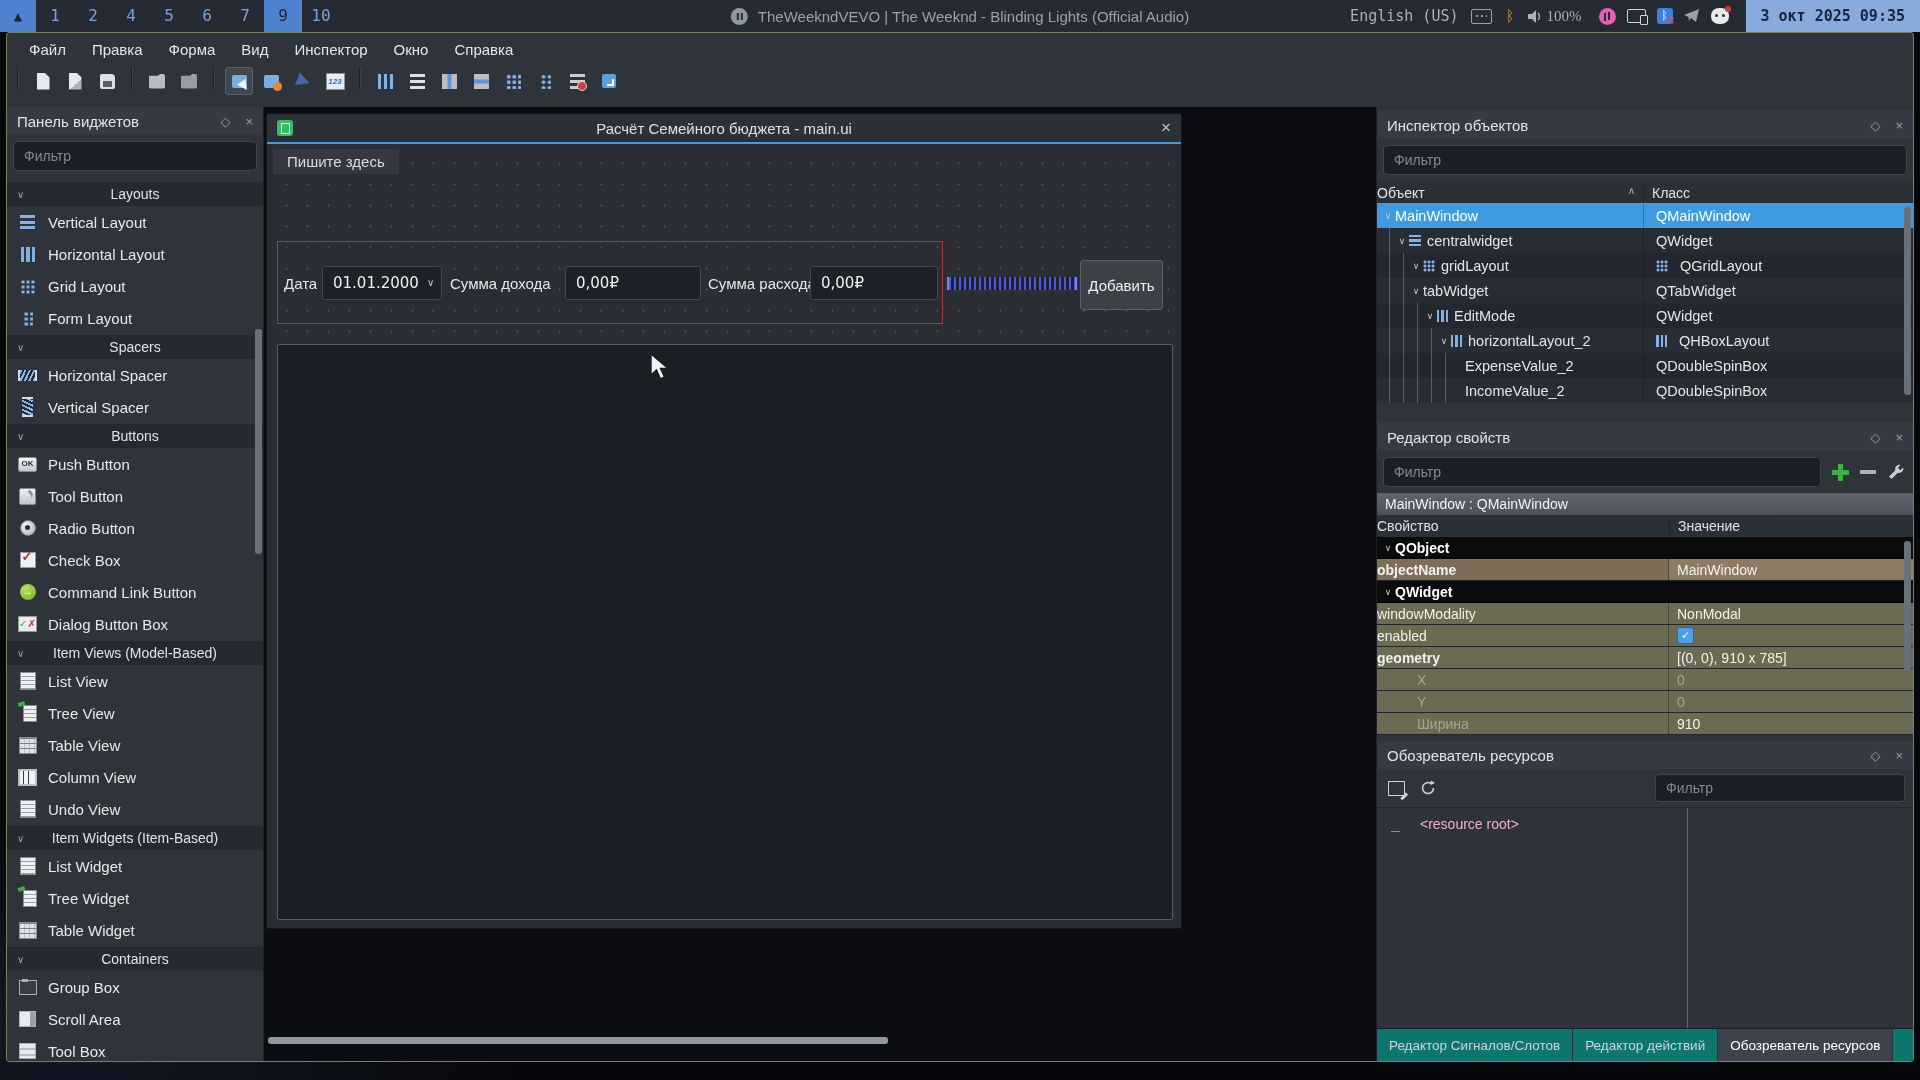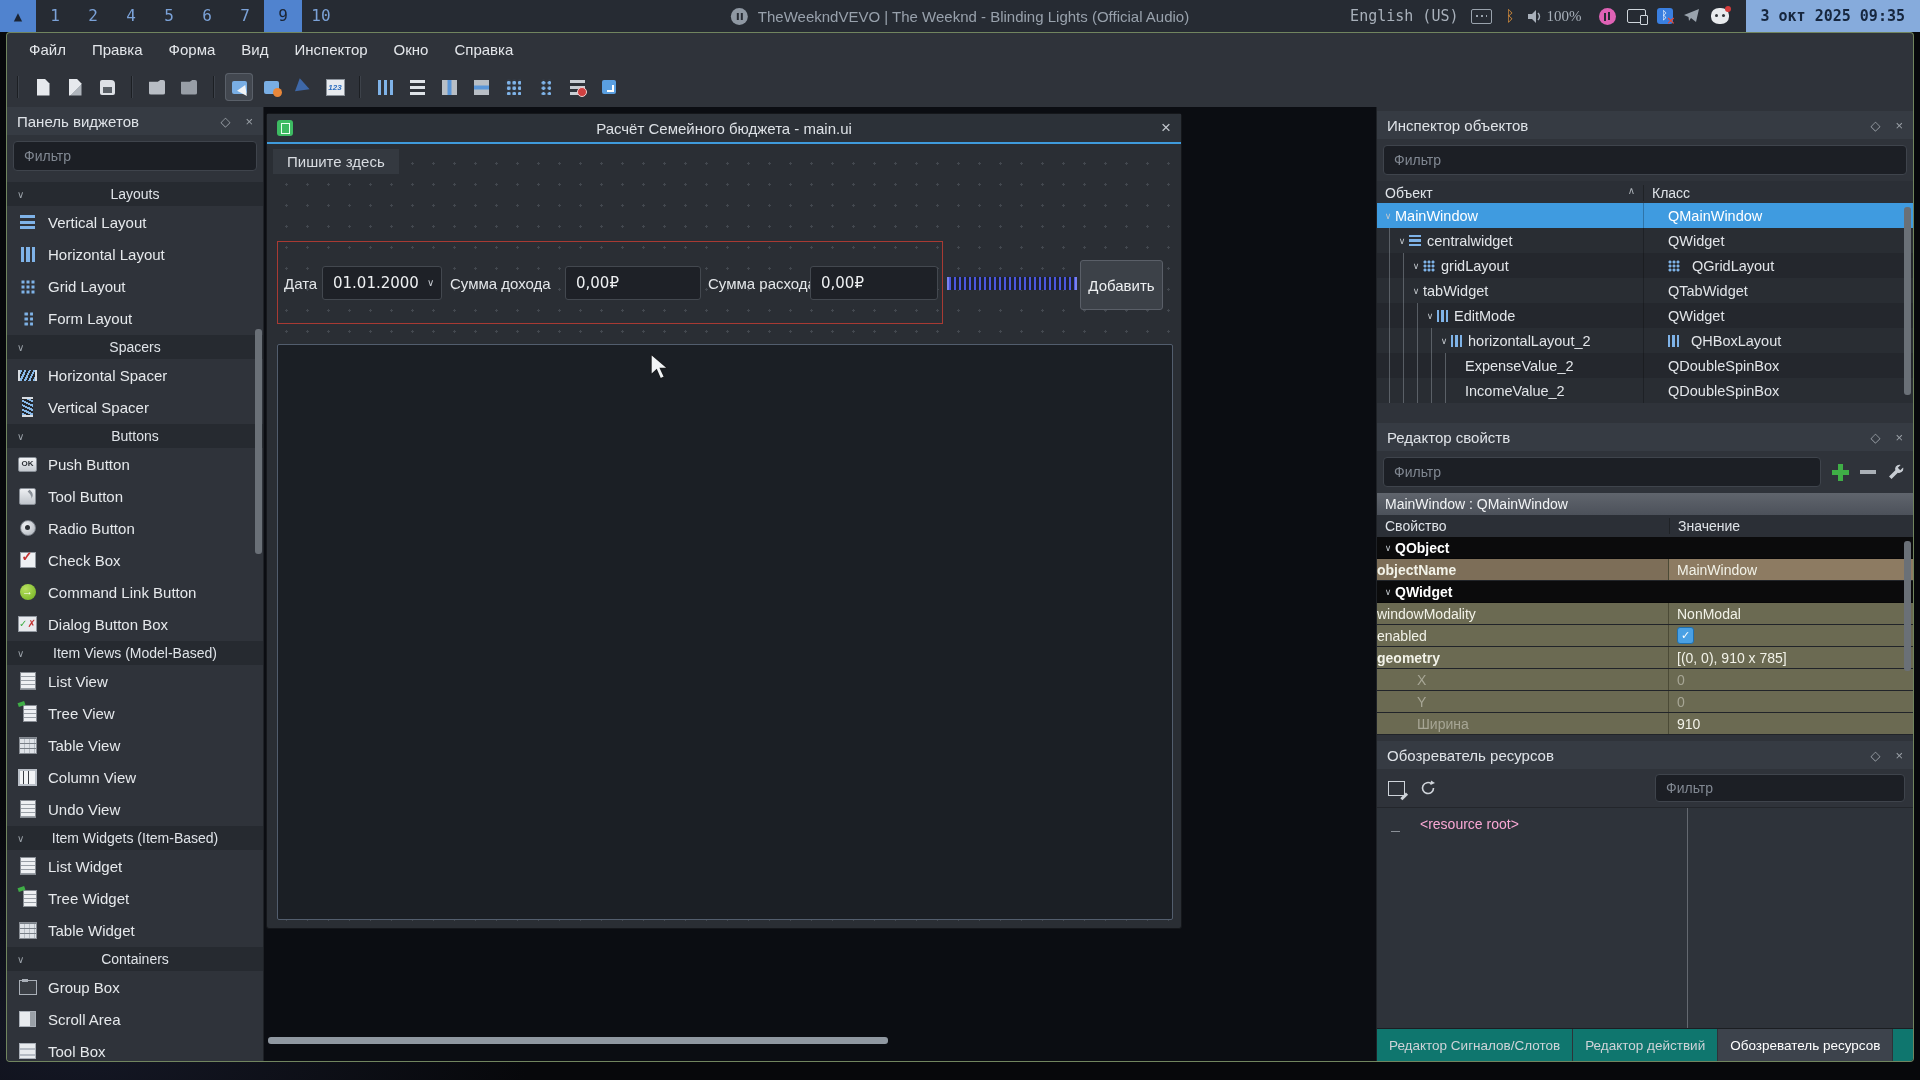--- a/index.html
+++ b/index.html
@@ -35,21 +35,21 @@
   .ic-btx:after{content:"×";position:absolute;right:-3px;bottom:-5px;color:#e04c3c;font-size:11px;font-weight:bold}
   .ic-disc{width:18px;height:16px;border-radius:45%;background:#e8ebee;position:relative}
   .ic-disc:before{content:"";position:absolute;left:4px;top:6px;width:3px;height:3px;border-radius:50%;background:#30343a;box-shadow:7px 0 0 #30343a}
   .ic-disc:after{content:"";position:absolute;right:-2px;top:-2px;width:6px;height:6px;border-radius:50%;background:#d23b3b}
   .clock{height:32px;background:#86abdc;color:#16263e;font-weight:bold;font-size:15px;display:flex;align-items:center;padding:0 15px;font-family:"DejaVu Sans Mono",monospace}
   
   .app{position:absolute;left:6px;top:32px;width:1906px;height:1028px;background:#2f333a;
     border:1px solid rgba(158,189,120,.6);border-radius:4px;overflow:hidden}
   .menubar{height:34px;display:flex;align-items:center;padding-left:9px;font-size:15px;color:#e3e6ea}
   .menu-item{padding:0 13px;line-height:34px}
-  .toolbar{height:40px;display:flex;align-items:center;border-bottom:1px solid #24272c;padding-left:2px}
+  .toolbar{height:40px;display:flex;border-bottom:1px solid #24272c;padding-left:2px}
   .tsep{width:1px;height:22px;background:#1c1f23;border-right:1px solid #3d424a;margin:0 8px}
   .tbtn{width:28px;height:28px;margin:0 2px;display:flex;align-items:center;justify-content:center;border-radius:4px}
   .tbtn.checked{background:#42474f;box-shadow:inset 0 0 0 1px #5a6069}
   
   .ic-page{display:inline-block;width:13px;height:17px;background:#e6e9ed;clip-path:polygon(0 0,62% 0,100% 30%,100% 100%,0 100%)}
   .ic-page.open{background:linear-gradient(135deg,#e6e9ed 60%,#aeb4bb 60%)}
   .ic-floppy{display:inline-block;width:15px;height:15px;background:#dde0e5;border-radius:2px 4px 2px 2px;position:relative}
   .ic-floppy:after{content:"";position:absolute;left:3px;bottom:2px;width:9px;height:6px;background:#595f66}
   .ic-blob{display:inline-block;width:16px;height:15px;background:#b8bdc4;border-radius:2px;clip-path:polygon(0 15%,55% 15%,75% 0,100% 0,100% 100%,0 100%)}
   .ic-blob.dark{background:#989ea6}
@@ -132,30 +132,30 @@
   .combo-chev{margin-left:auto;color:#c6cad0;font-size:10px;padding-left:8px}
   .spring{position:absolute;top:133px;height:13px;border-left:2px solid #7a82f0;border-right:2px solid #7a82f0;
     background:repeating-linear-gradient(90deg,#4b57dd 0 2px,#1d2130 2px 5px)}
   .addbtn{position:absolute;left:813px;top:116px;width:81px;height:48px;background:#3c4148;border:1px solid #5a5f68;border-radius:3px;
     color:#eef0f2;font-size:15px;display:flex;align-items:center;justify-content:center}
   .tableview{position:absolute;left:10px;top:200px;width:894px;height:574px;background:#1b1f25;border:1px solid #525d6d;border-radius:2px}
   .mdi-hscroll{position:absolute;left:4px;top:930px;width:620px;height:7px;border-radius:3px;background:#9098a1}
   
   .oi{position:absolute;left:0;right:0;top:4px;height:308px;overflow:hidden}
   .colhdr{height:24px;display:flex;background:#2b2f36;border-bottom:1px solid #1f2226;font-size:14px;color:#dfe3e8;align-items:center}
-  .colhdr .c1{width:266px;padding-left:8px;box-sizing:border-box;display:flex;align-items:flex-start}
+  .colhdr .c1{width:266px;padding-left:0;box-sizing:border-box;display:flex;align-items:flex-start}
   .colhdr .c2{flex:1;border-left:1px solid #1f2226;padding-left:8px}
   .sortmark{margin-left:auto;margin-right:8px;font-size:10px;color:#aab0b6}
   .oi-rows{position:absolute;left:0;right:0;top:92px;bottom:0;overflow:hidden}
   .oi-row{height:25px;display:flex;align-items:center;font-size:14.5px;color:#e2e5e9}
   .oi-row:nth-child(even){background:#292d33}
   .oi-row:nth-child(odd){background:#24272d}
   .oi-row.sel{background:#3f9be0;color:#fff}
   .oi-name{width:266px;box-sizing:border-box;display:flex;align-items:center;height:100%}
-  .oi-class{flex:1;display:flex;align-items:center;gap:6px;padding-left:24px;height:100%;border-left:1px solid rgba(0,0,0,.25)}
+  .oi-class{flex:1;display:flex;align-items:center;gap:6px;padding-left:12px;height:100%;border-left:1px solid rgba(0,0,0,.25)}
   .oi-exp{width:14px;font-size:9px;color:#c3c8cd;text-align:center;flex:none}
   .mini{flex:none;margin-right:6px}
   .m-vl{width:12px;height:11px;background:repeating-linear-gradient(180deg,#7fb3e8 0 2.5px,transparent 2.5px 4.5px)}
   .m-hl{width:11px;height:12px;background:repeating-linear-gradient(90deg,#7fb3e8 0 2.5px,transparent 2.5px 4.5px)}
   .m-gl{width:12px;height:12px;background-image:radial-gradient(#7fb3e8 1.4px,transparent 1.7px);background-size:4px 4px}
   .oi-scroll{position:absolute;right:2px;top:96px;width:7px;height:188px;border-radius:3px;background:#6a7077}
   
   .pe{position:absolute;left:0;right:0;top:316px;height:314px;overflow:hidden}
   .pe-filterrow{display:flex;align-items:center;gap:10px;padding:6px 8px 6px 6px}
   .pe-filterrow .filter{flex:1;width:auto}

